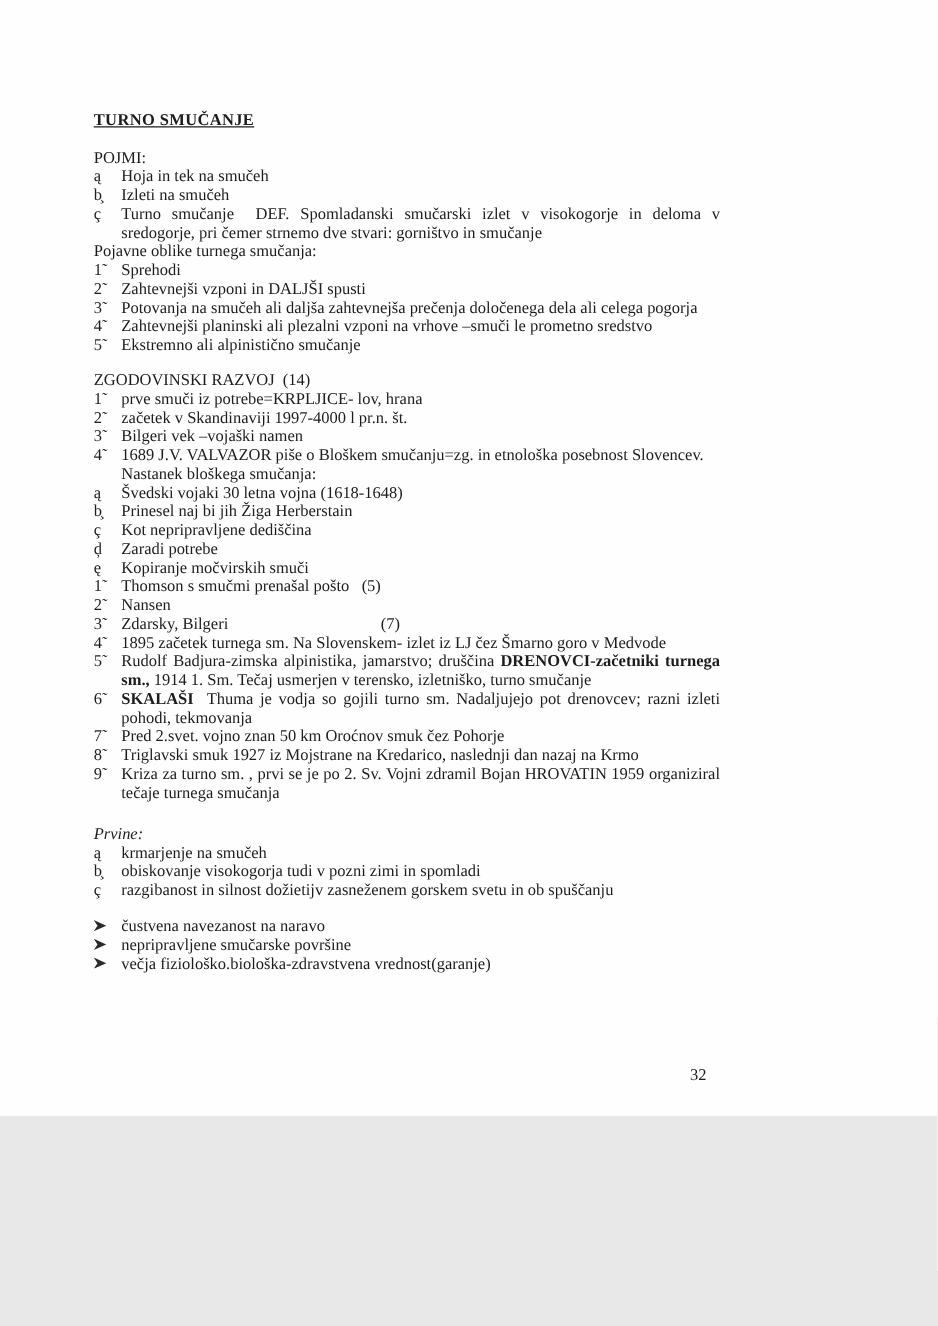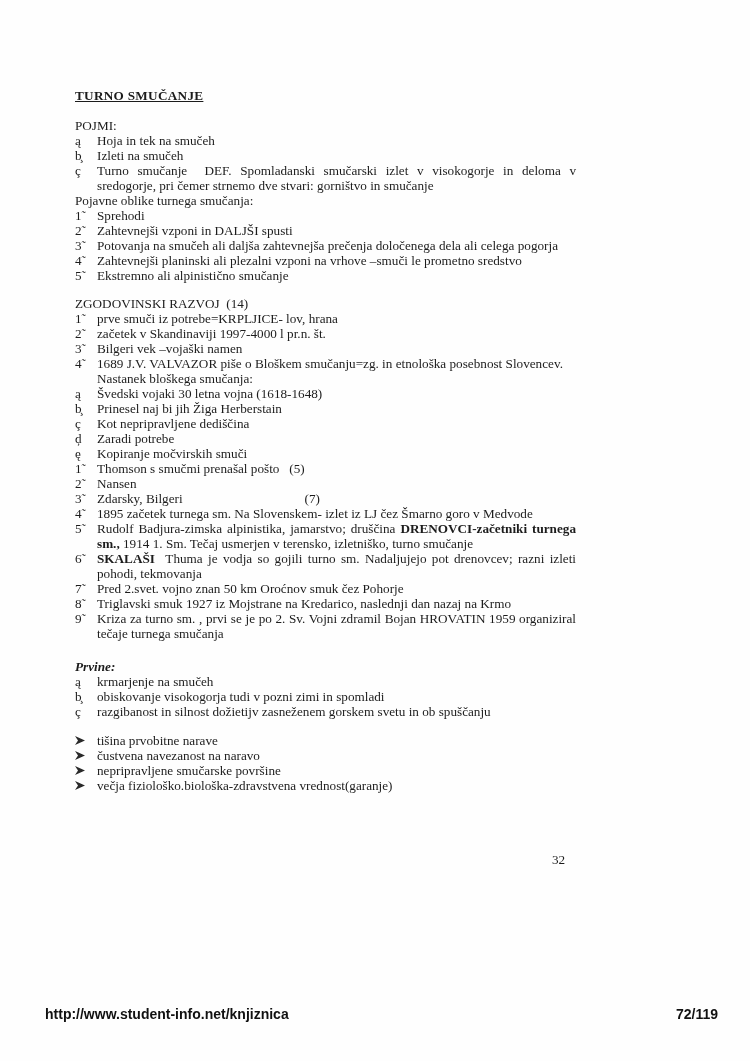--- a/index.html
+++ b/index.html
@@ -1,19 +1,19 @@
 <!DOCTYPE html>
 <html><head>
 <meta charset="utf-8">
 <style>
   html, body { margin: 0; padding: 0; background: #e8e8e8; }
   .page {
     position: relative;
     width: 750px;
-    height: 1061px;
+    height: 893px;
     margin: 0 auto;
     background: #fefefe;
     color: #1c1c1c;
     font-family: "Liberation Serif", "DejaVu Serif", serif;
     overflow: hidden;
   }
   .content {
     position: absolute;
     left: 75px;
     top: 88px;
@@ -21,21 +21,21 @@
     font-size: 13.2px;
     line-height: 15px;
   }
   .doc-title-line { margin-bottom: 0; }
   .doc-title {
     font-weight: bold;
     text-decoration: underline;
     letter-spacing: 0.3px;
   }
   .line { min-height: 15px; }
-  .italic { font-style: italic; font-weight: bold; }
+  .italic { font-style: italic; }
   .item { display: flex; align-items: flex-start; }
   .marker { flex: 0 0 22px; }
   .body { flex: 1 1 auto; }
   .justify { text-align: justify; }
   .bold { font-weight: bold; }
   .gap { width: 100%; }
   .arrow-shape {
     display: inline-block;
     width: 10px;
     height: 9px;
@@ -187,24 +187,20 @@
         <span class="marker">b̧</span>
         <span class="body">obiskovanje visokogorja tudi v pozni zimi in spomladi</span>
       </div>
       <div class="item">
         <span class="marker">ç</span>
         <span class="body">razgibanost in silnost dožietijv zasneženem gorskem svetu in ob spuščanju</span>
       </div>
       <div class="gap" style="height: 14px;"></div>
       <div class="item">
         <span class="marker"><span class="arrow-shape"></span></span>
-        <span class="body">tišina prvobitne narave</span>
-      </div>
-      <div class="item">
-        <span class="marker"><span class="arrow-shape"></span></span>
         <span class="body">čustvena navezanost na naravo</span>
       </div>
       <div class="item">
         <span class="marker"><span class="arrow-shape"></span></span>
         <span class="body">nepripravljene smučarske površine</span>
       </div>
       <div class="item">
         <span class="marker"><span class="arrow-shape"></span></span>
         <span class="body">večja fiziološko.biološka-zdravstvena vrednost(garanje)</span>
       </div>

